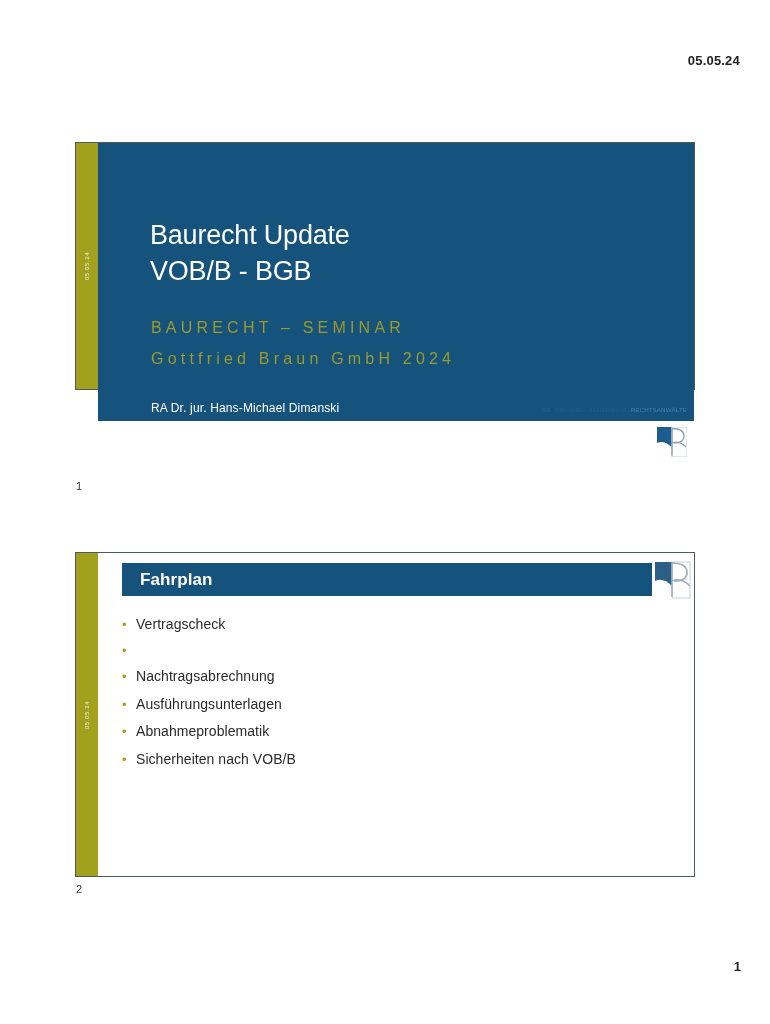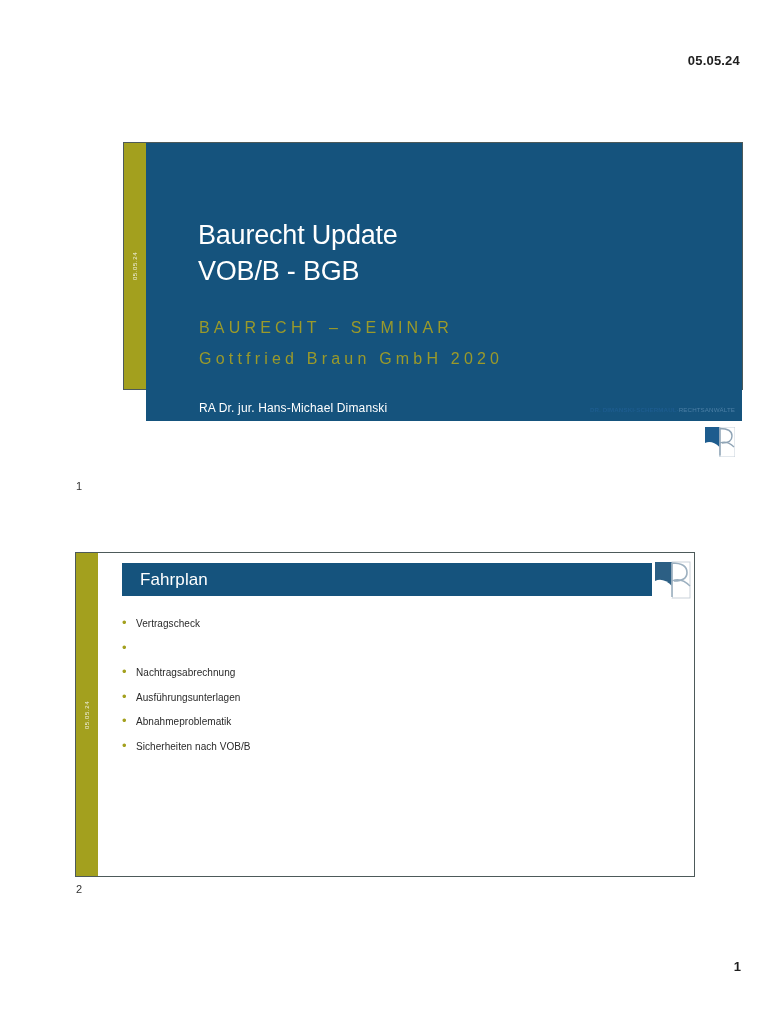--- a/index.html
+++ b/index.html
@@ -61,21 +61,20 @@
     font-size: 11px;
     color: #333333;
   }
 
   
   #slide1 {
     left: 75px;
     top: 142px;
     width: 620px;
     height: 248px;
-    margin-left: 48px;
   }
   .s1-navy {
     position: absolute;
     left: 22px;
     top: 0;
     right: 0;
     height: 278px;
     background: #15537d;
   }
   .s1-title {
@@ -151,21 +150,21 @@
     height: 33px;
     background: #15537d;
   }
   .s2-headbar-title {
     position: absolute;
     left: 18px;
     top: 50%;
     transform: translateY(-50%);
     font-size: 17px;
     color: #ffffff;
-    font-weight: 400;
+    font-weight: 700;
     letter-spacing: 0.1px;
   }
   .s2-logo-block {
     position: absolute;
     right: 1px;
     top: 7px;
     width: 40px;
     height: 40px;
     background: #ffffff;
     box-sizing: border-box;
@@ -182,21 +181,21 @@
     margin-bottom: 11.5px;
   }
   .bullet-dot {
     width: 14px;
     flex: 0 0 14px;
     color: #a3a01e;
     font-size: 13px;
     line-height: 1;
   }
   .bullet-text {
-    font-size: 10px;
+    font-size: 14px;
     color: #2a2a2a;
     letter-spacing: 0.05px;
   }
   #slide2-number { left: 76px; top: 883px; }
 
   
   .doc-page-number {
     position: absolute;
     right: 29px;
     bottom: 50px;
@@ -217,21 +216,21 @@
   <div class="slide-olive-bar">
     <span class="olive-date">05.05.24</span>
   </div>
 
   <div class="s1-navy">
     <div class="s1-title">
       <span class="s1-title-line">Baurecht Update</span>
       <span class="s1-title-line">VOB/B - BGB</span>
     </div>
     <div class="s1-sub1">BAURECHT – SEMINAR</div>
-    <div class="s1-sub2">Gottfried Braun GmbH 2020</div>
+    <div class="s1-sub2">Gottfried Braun GmbH 2024</div>
     <div class="s1-author">RA Dr. jur. Hans-Michael Dimanski</div>
   </div>
 
   <div class="s1-footer">
     <div class="s1-logo-wrap">
       <svg viewBox="0 0 30 30" width="30" height="30" aria-hidden="true">
         <rect x="0" y="0" width="14.5" height="30" fill="#1d5c8e"></rect>
         <rect x="15" y="0" width="15" height="30" fill="#ffffff" stroke="#b9c6d2" stroke-width="0.8"></rect>
         <path d="M0 16 Q7 13 14.5 20 L14.5 30 L0 30 Z" fill="#ffffff"></path>
         <path d="M15 1.5 L15 28.5 M15 1.5 C24 1.5 27 5 27 9 C27 13 24 16 17 16" fill="none" stroke="#8fa4b6" stroke-width="1.4"></path>

